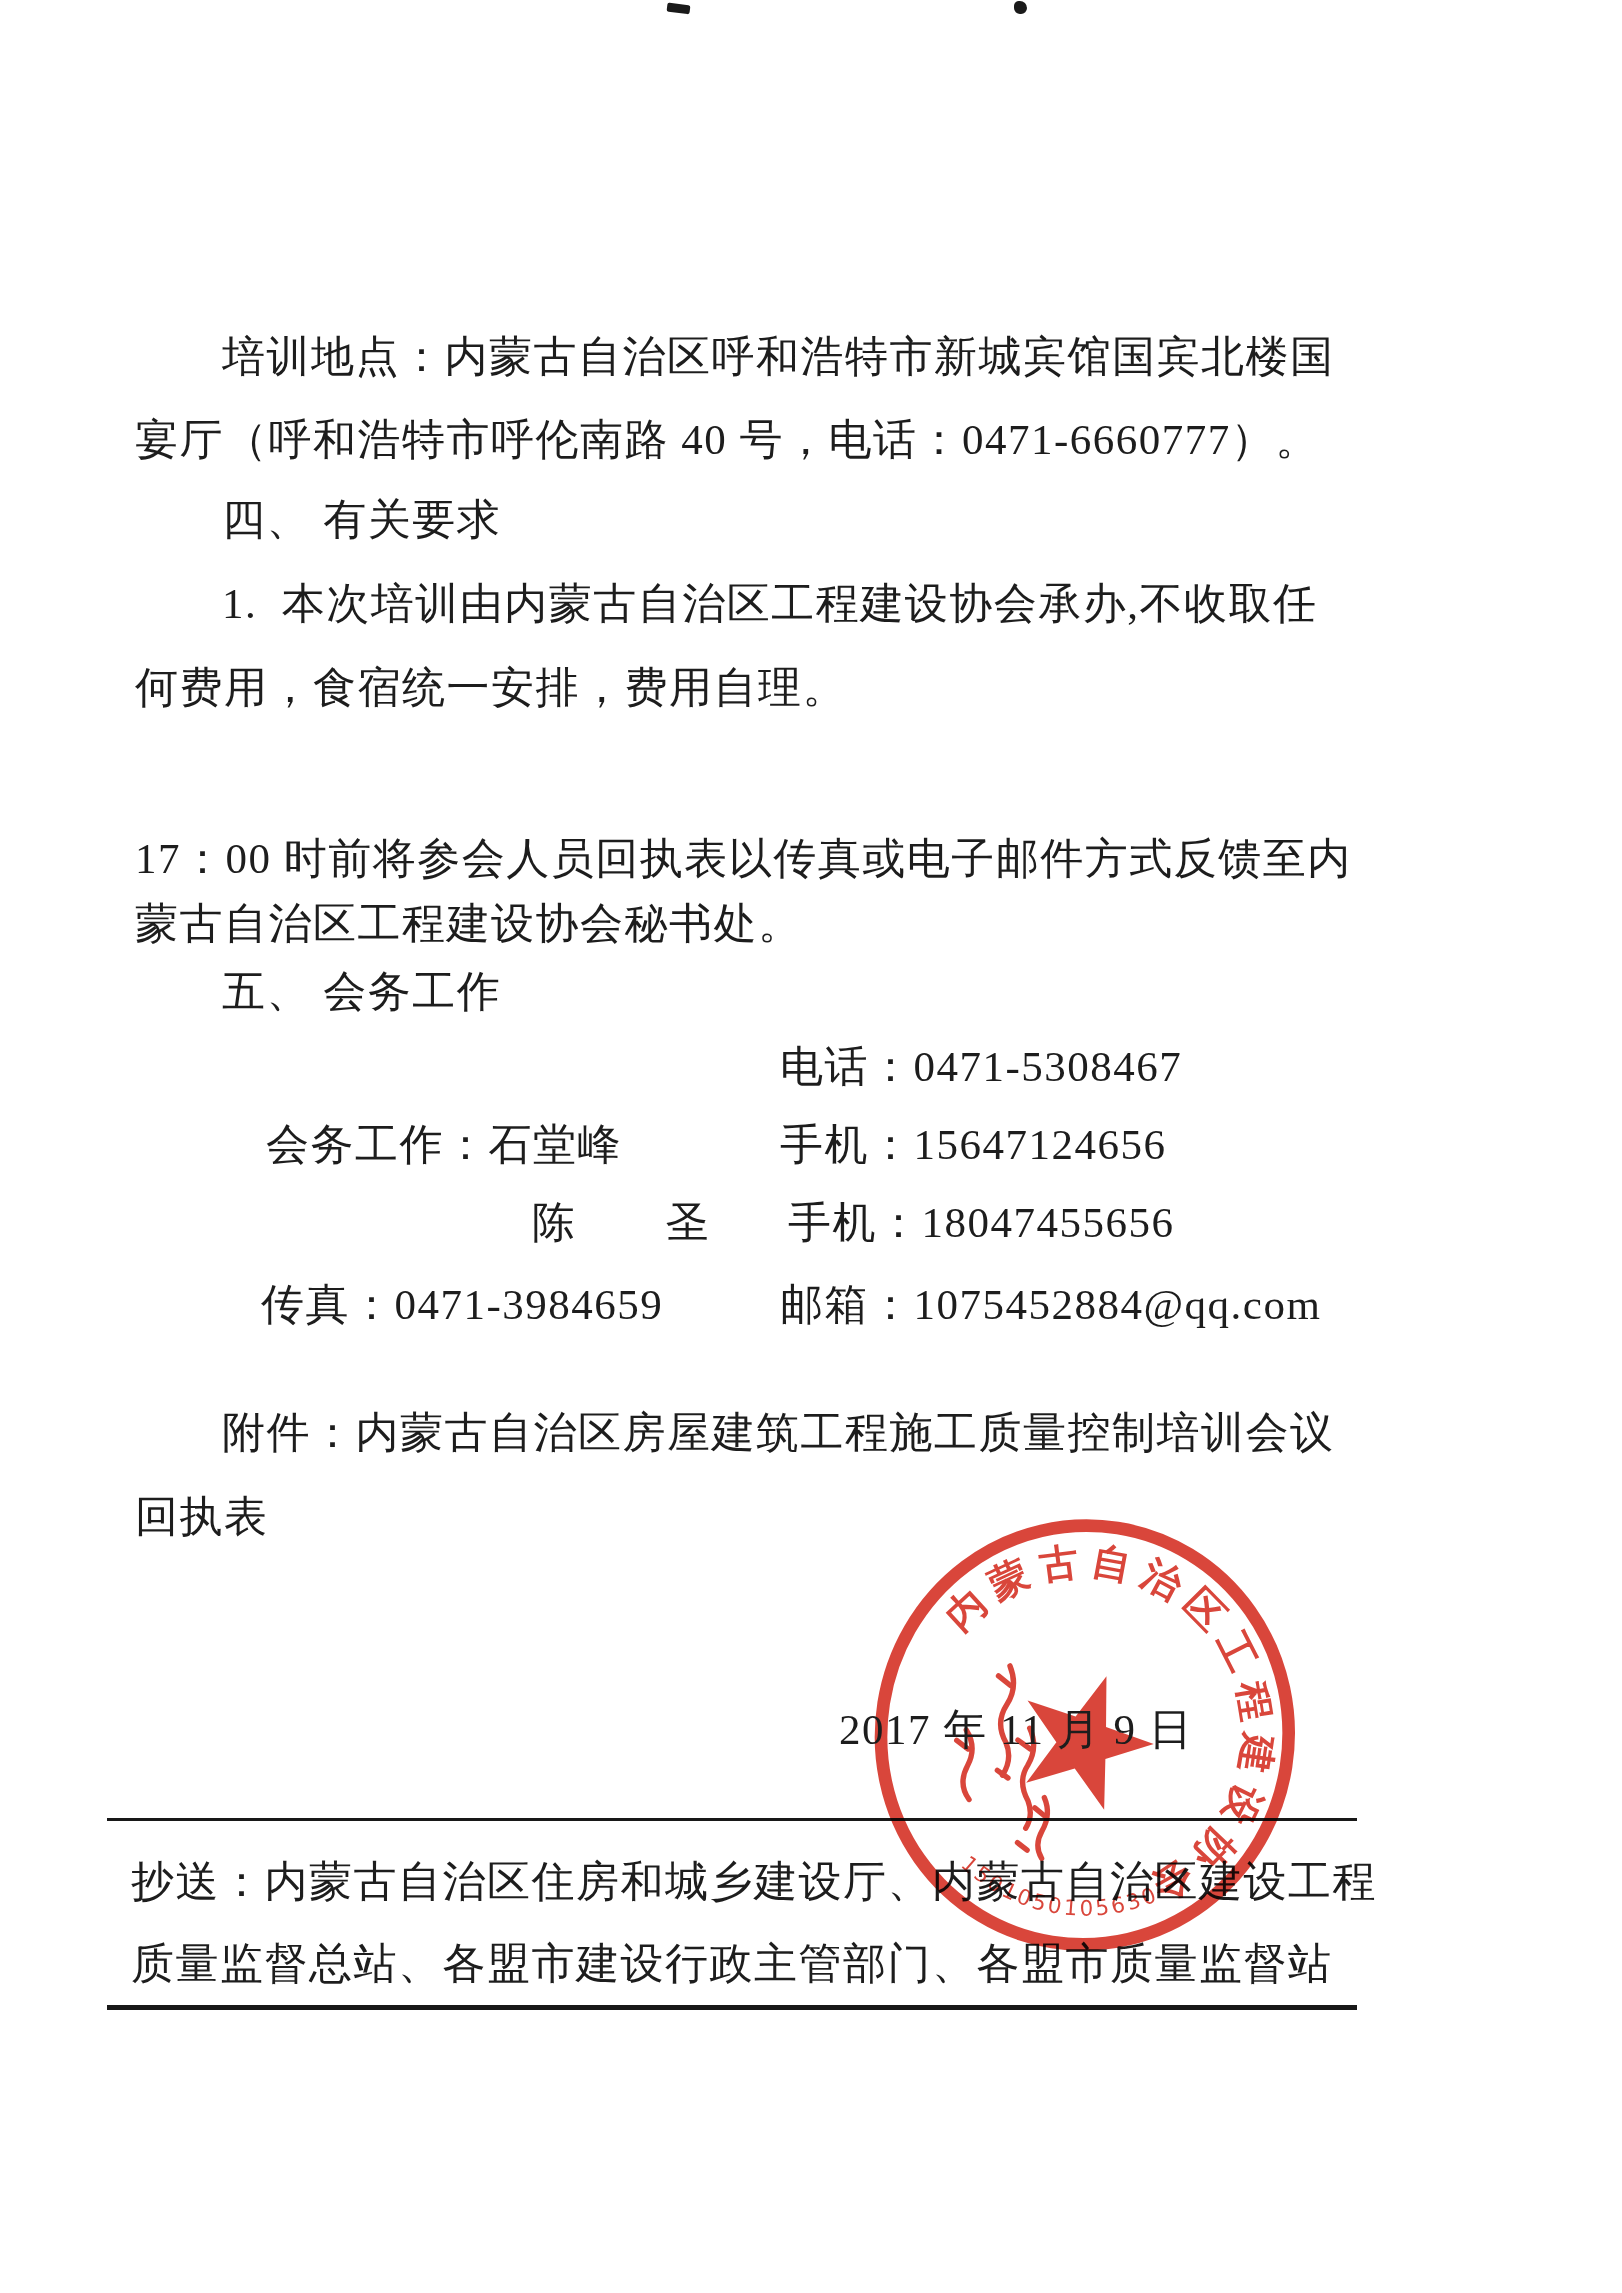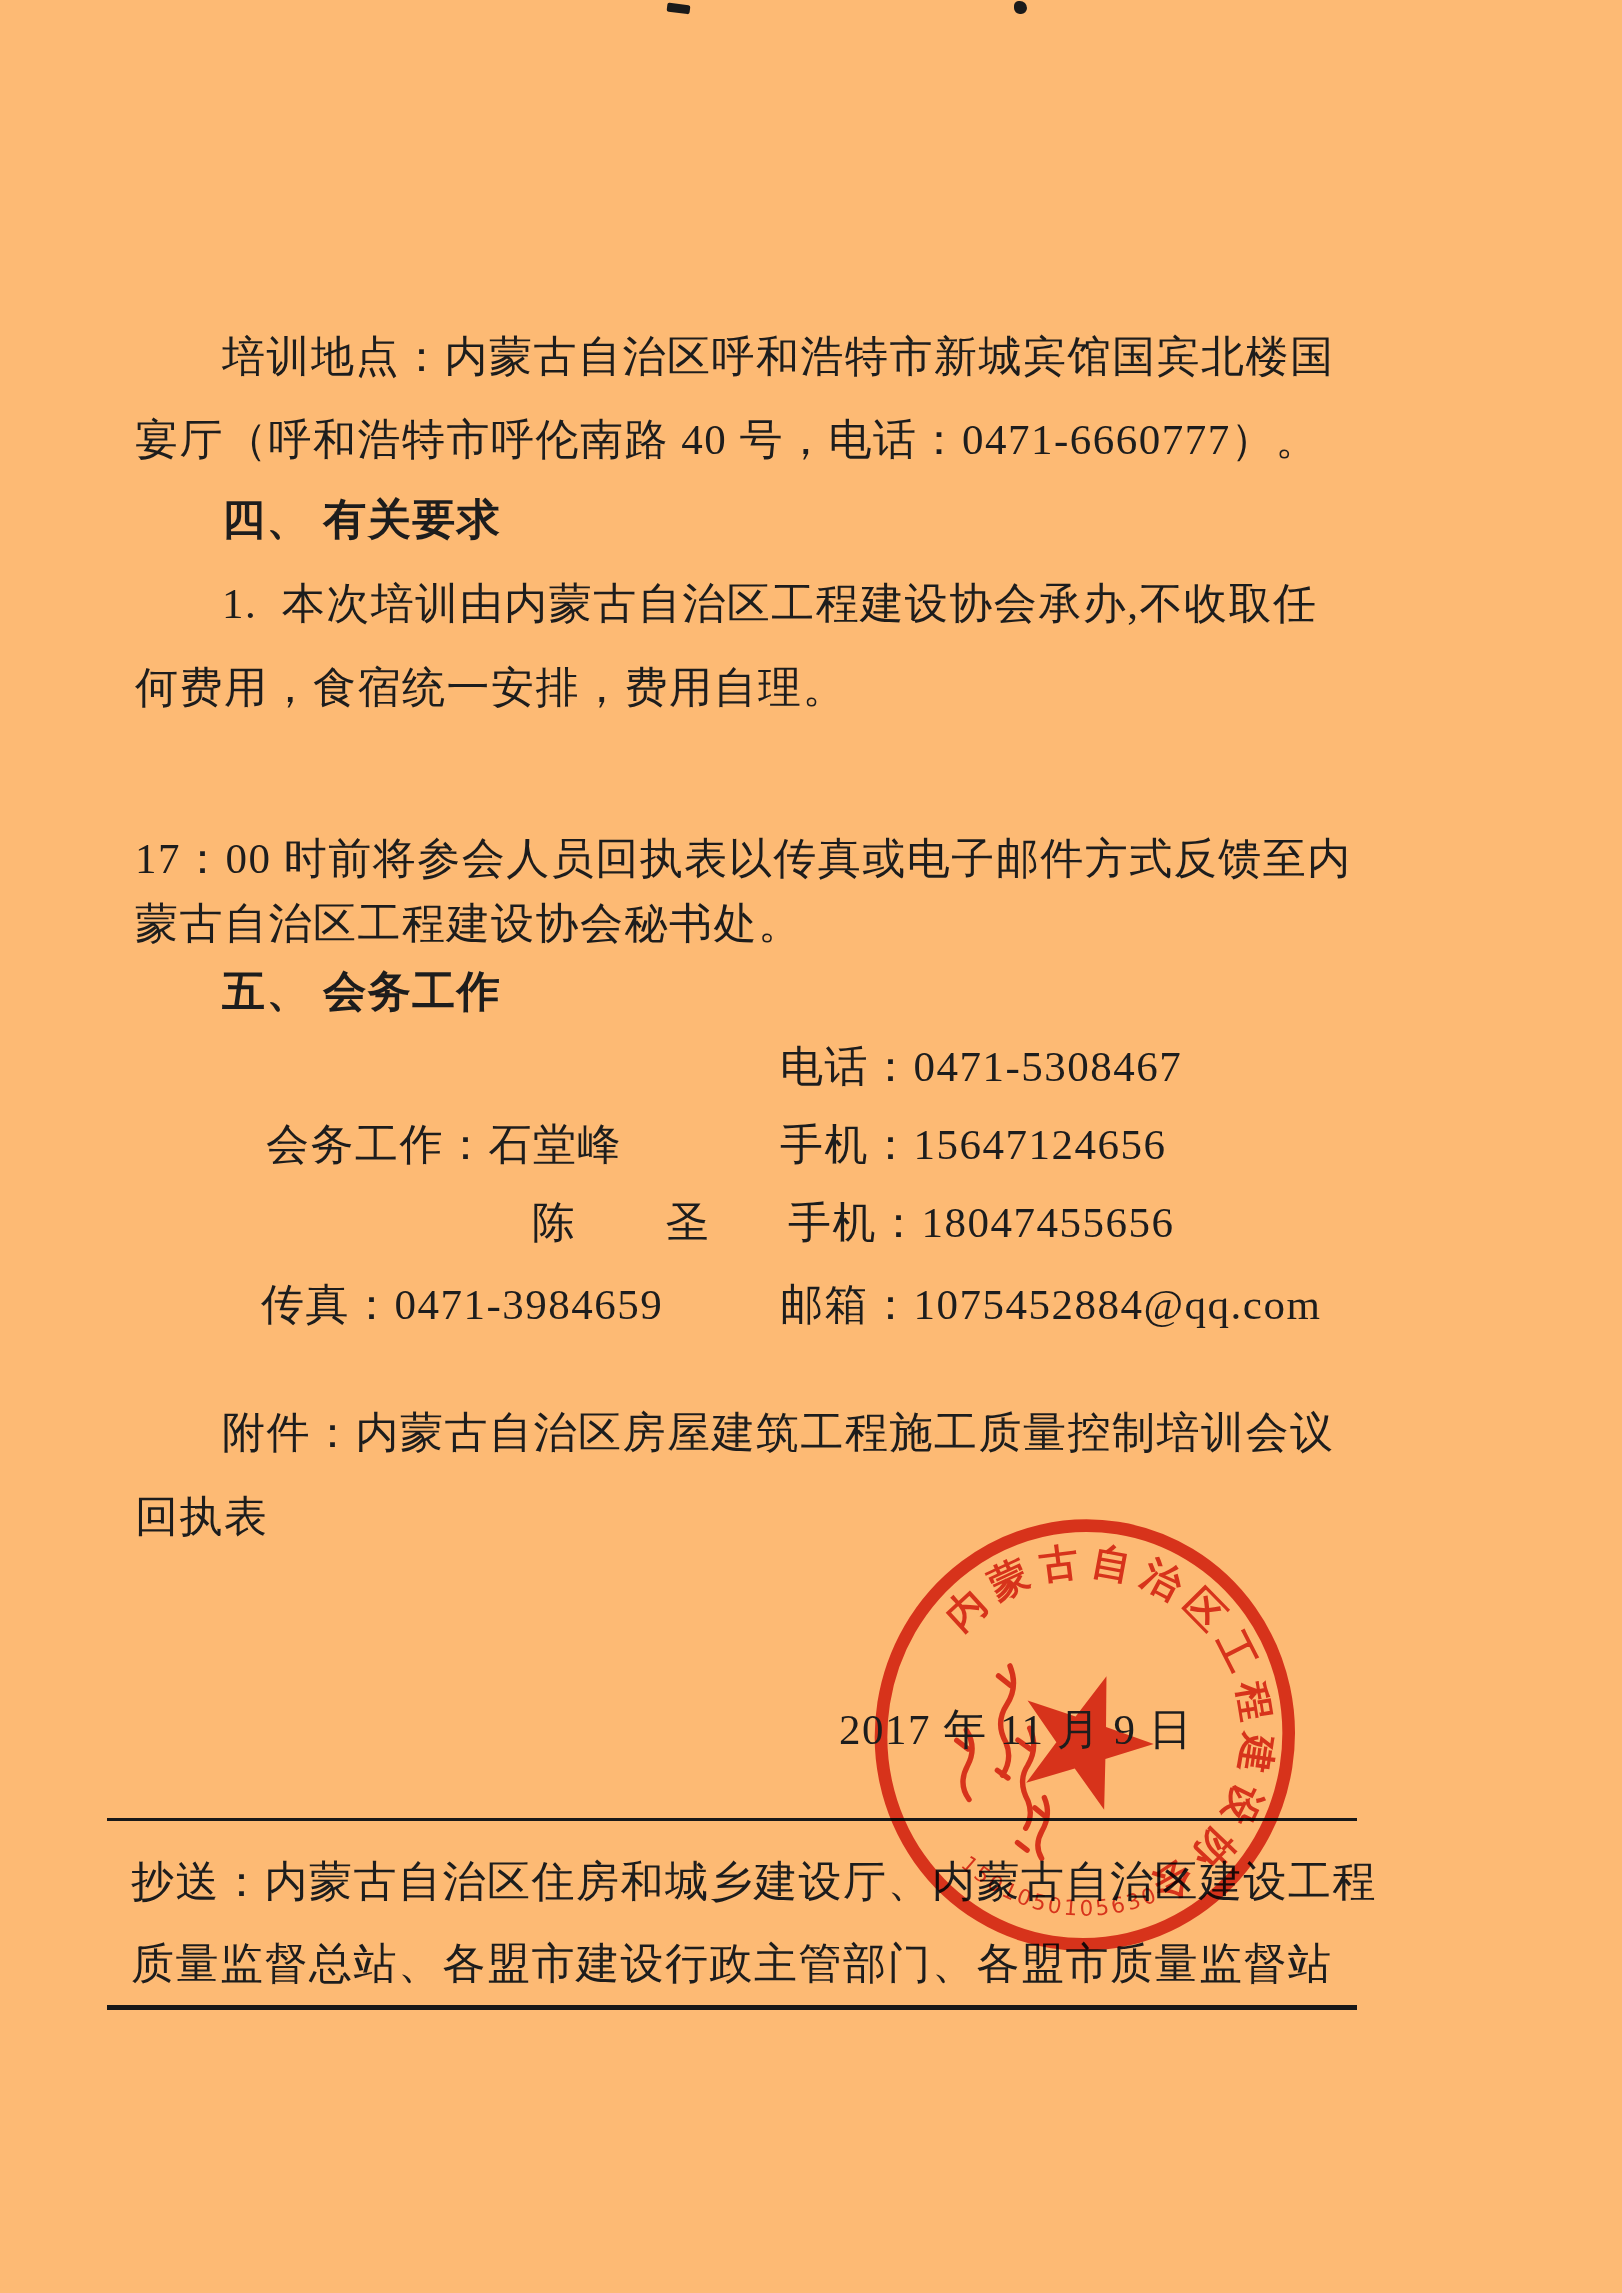--- a/index.html
+++ b/index.html
@@ -1,32 +1,32 @@
 <!DOCTYPE html>
 <html><head>
 <meta charset="utf-8">
 <style>
   html,body{margin:0;padding:0;background:#9a9a9a;}
   .page{
     position:relative;
     width:1623px;height:2294px;
     margin:0 auto;
-    background:#fdba74;
+    background:#ffffff;
     overflow:hidden;
     font-family:"Liberation Serif","DejaVu Serif",serif;
     color:#1d1d1d;
   }
   .t{
     position:absolute;
     font-size:43px;
     line-height:1.15;
     letter-spacing:1.5px;
     white-space:pre;
   }
-  .b{font-weight:bold;}
+  .b{font-weight:normal;}
   .rule{position:absolute;background:#181818;z-index:1;}
   .speck{position:absolute;background:#1a1a1a;}
   .speck1{left:667px;top:3.9px;width:23.4px;height:8.8px;transform:rotate(7deg);border-radius:2px;}
   .speck2{left:1014px;top:1px;width:12.7px;height:12.7px;border-radius:40% 60% 50% 50%;}
   .seal{
     position:absolute;
     left:856px;top:1505px;
     width:458px;height:458px;
     z-index:2;
     mix-blend-mode:multiply;

